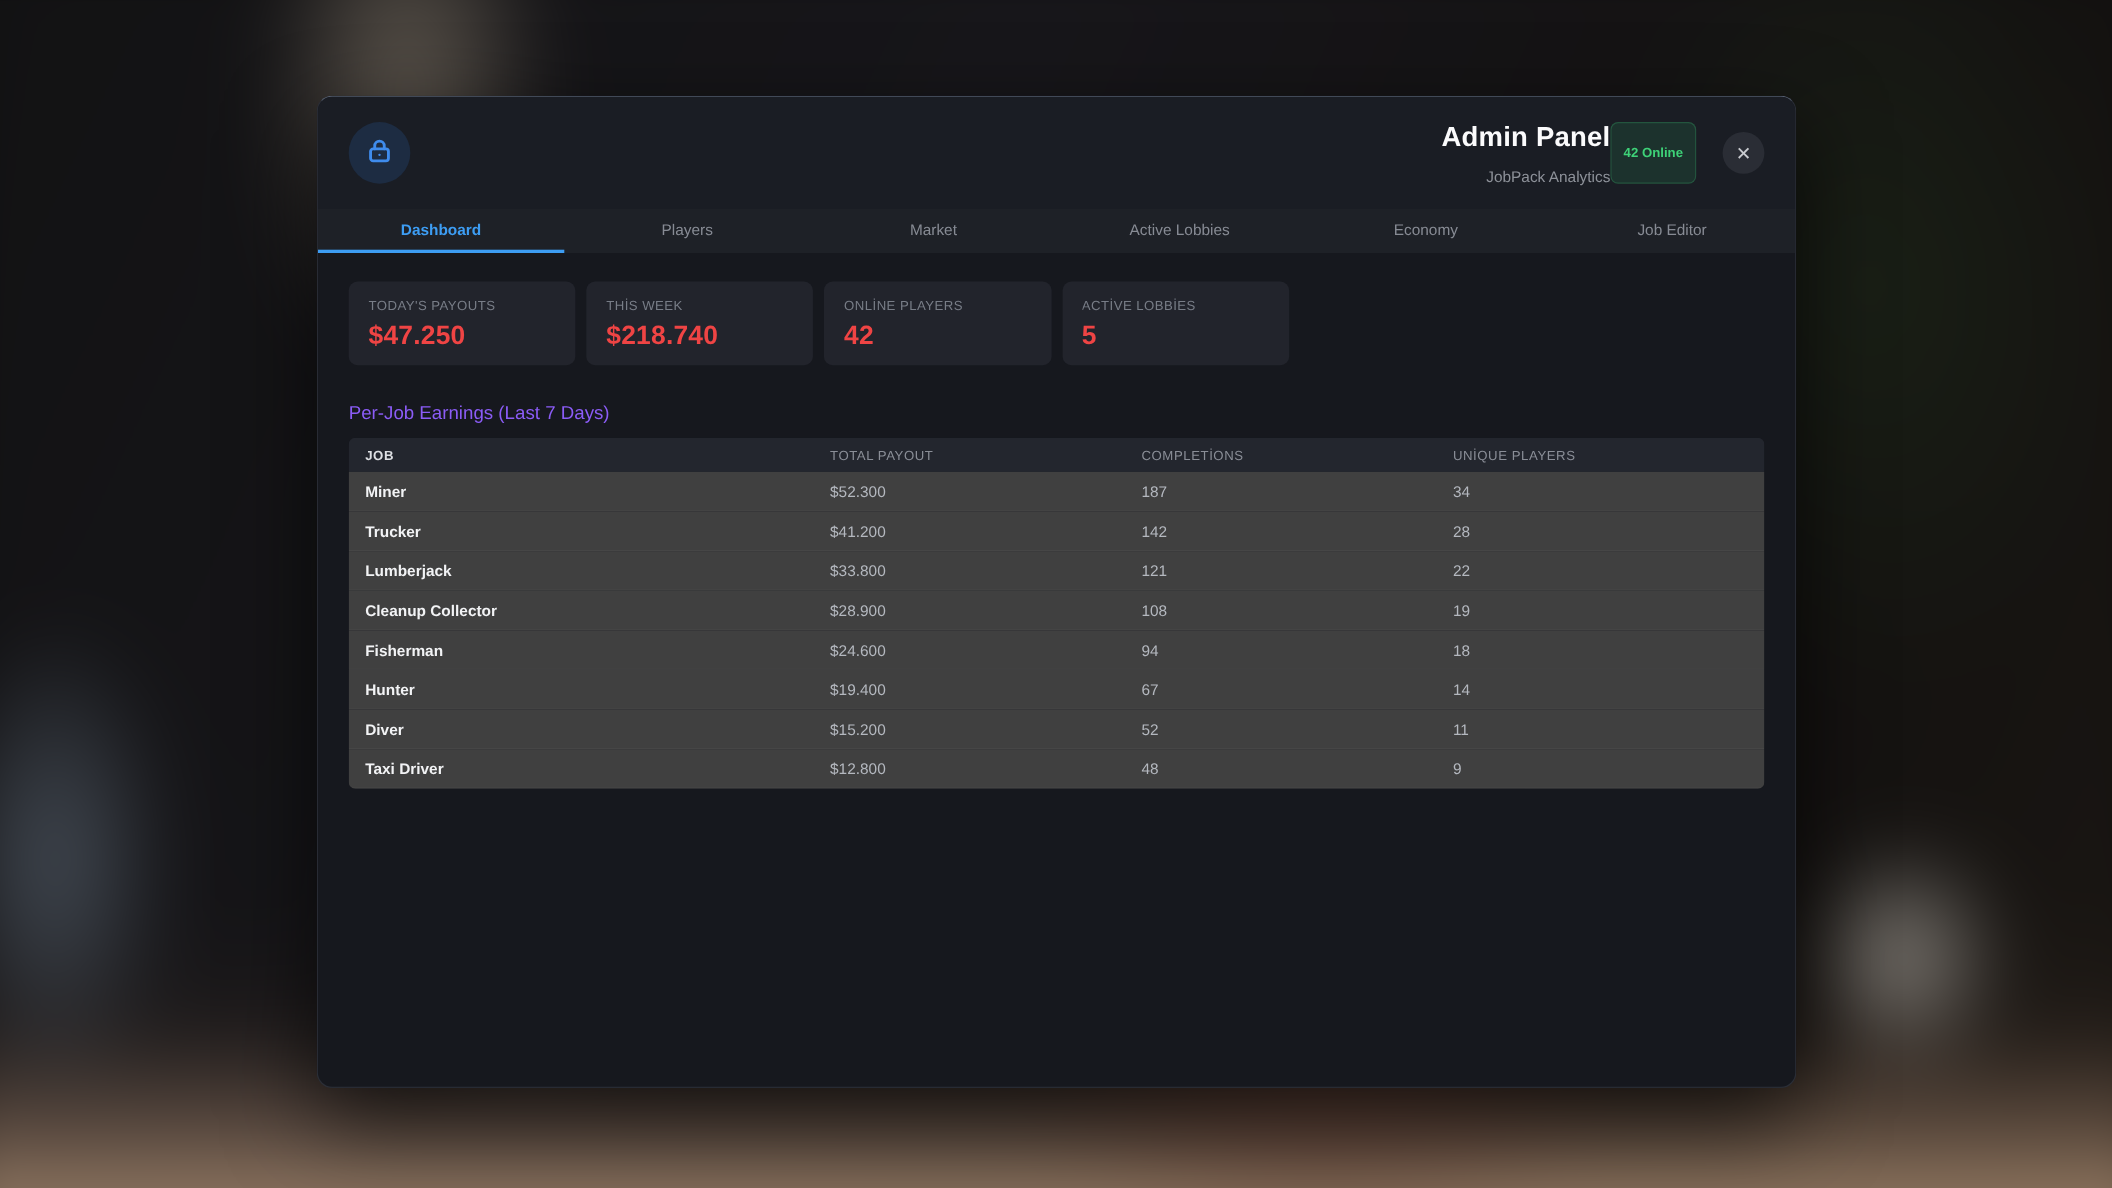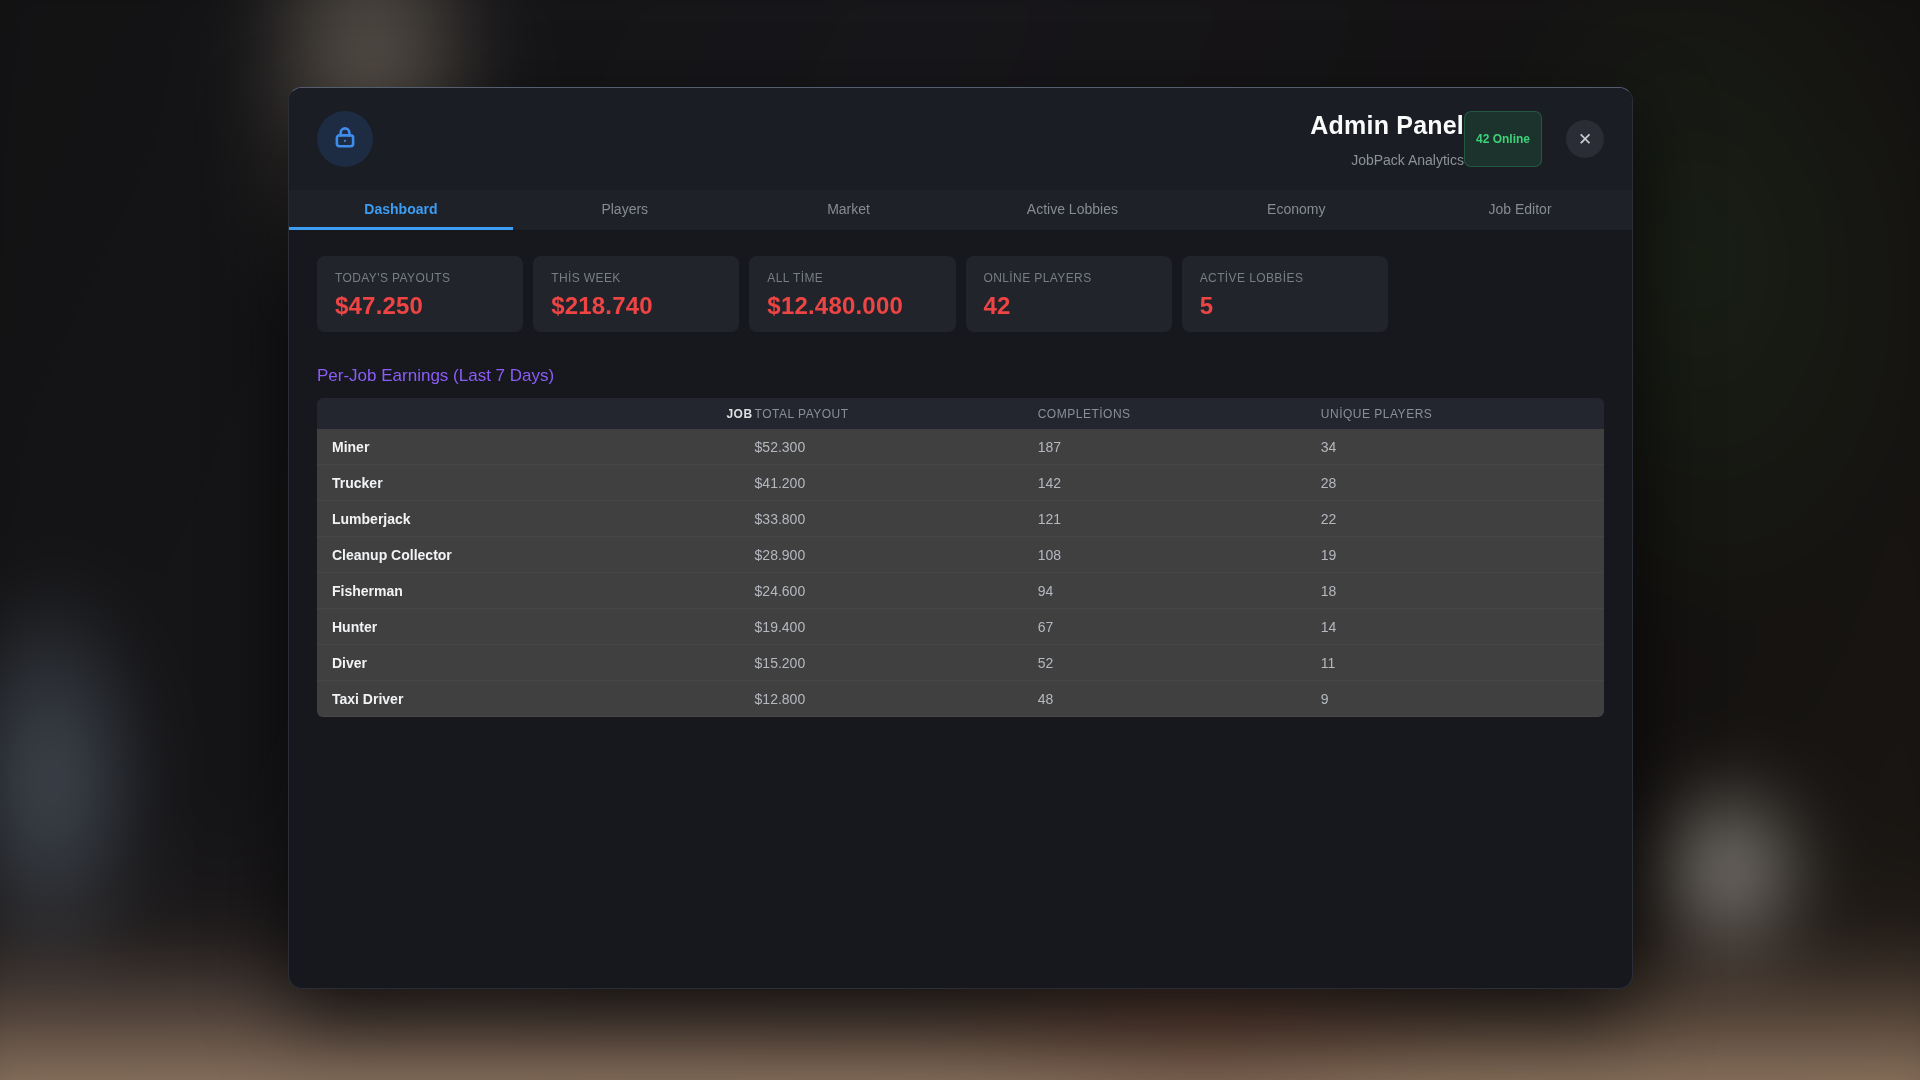--- a/index.html
+++ b/index.html
@@ -122,21 +122,21 @@
 
   .jobs-table { border-radius: 6px; overflow: hidden; }
   .t-row { display: flex; align-items: center; }
   .t-head {
     background: #23262e;
     height: 31px;
     font-size: 12px;
     letter-spacing: 0.5px;
     color: #8a8e97;
   }
-  .t-head .t-cell:first-child { color: #dddfe3; font-weight: bold; text-align: right; }
+  .t-head .t-cell:first-child { color: #dddfe3; font-weight: bold; }
   .t-body .t-row {
     height: 36px;
     background: #404040;
     border-bottom: 1px solid rgba(255,255,255,0.035);
     font-size: 14px;
     color: #b4b8bf;
   }
   .t-cell { padding: 0 2px 0 15px; }
   .c-job { width: 34%; }
   .c-pay { width: 22%; padding-left: 0; }
@@ -185,24 +185,20 @@
     <div class="stats-grid">
       <div class="stat-card">
         <div class="stat-label">TODAY'S PAYOUTS</div>
         <div class="stat-value">$47.250</div>
       </div>
       <div class="stat-card">
         <div class="stat-label">THİS WEEK</div>
         <div class="stat-value">$218.740</div>
       </div>
       <div class="stat-card">
-        <div class="stat-label">ALL TİME</div>
-        <div class="stat-value">$12.480.000</div>
-      </div>
-      <div class="stat-card">
         <div class="stat-label">ONLİNE PLAYERS</div>
         <div class="stat-value">42</div>
       </div>
       <div class="stat-card">
         <div class="stat-label">ACTİVE LOBBİES</div>
         <div class="stat-value">5</div>
       </div>
     </div>
 
     <div class="section-title">Per-Job Earnings (Last 7 Days)</div>

